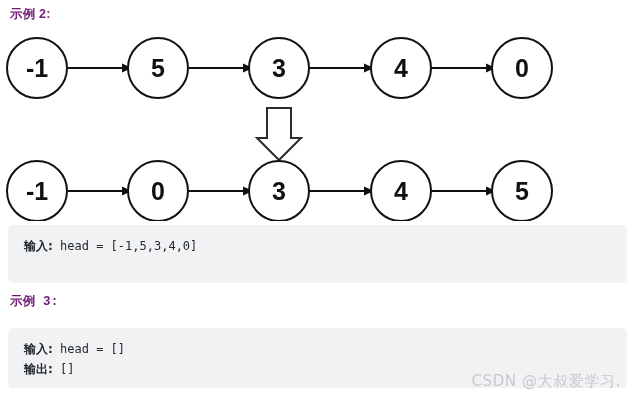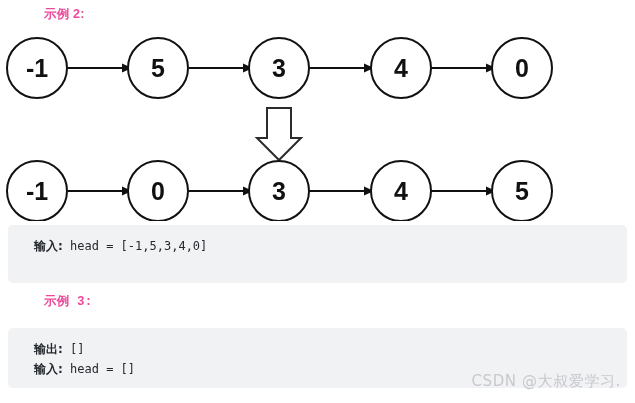--- a/index.html
+++ b/index.html
@@ -17,46 +17,45 @@
   }
   .page {
     position: relative;
     width: 635px;
     height: 403px;
   }
   .heading {
     position: absolute;
     font-size: 12.5px;
     font-weight: bold;
-    color: #ec4899;
+    color: #701a75;
     letter-spacing: 0.2px;
     line-height: 1;
     white-space: nowrap;
-    margin-left: 34px;
   }
   #heading-2 { left: 10px; top: 8px; }
   #heading-3 { left: 10px; top: 296px; font-family: Liberation Mono, monospace; }
 
   .diagram {
     position: absolute;
     left: 0;
     top: 26px;
     width: 635px;
     height: 195px;
   }
   .diagram svg { display: block; }
 
   .codeblock {
     position: absolute;
     left: 8px;
     width: 619px;
     background: #f1f2f4;
     border-radius: 5px;
     box-sizing: border-box;
-    padding: 11px 0 11px 26px;
+    padding: 11px 0 11px 16px;
     font-family: "DejaVu Sans Mono", "Liberation Mono", monospace;
     font-size: 12px;
     line-height: 20px;
     color: #24292e;
   }
   #codeblock-1 { top: 225px; height: 58px; }
   #codeblock-2 { top: 328px; height: 60px; }
   .code-line { white-space: pre; }
   .cn-label {
     font-family: "DejaVu Sans", "Liberation Sans", sans-serif;
@@ -134,19 +133,19 @@
     </svg>
   </div>
 
   <div class="codeblock" id="codeblock-1">
     <div class="code-line"><span class="cn-label">输入:</span><span> head = [-1,5,3,4,0]</span></div>
   </div>
 
   <div class="heading" id="heading-3">示例 3:</div>
 
   <div class="codeblock" id="codeblock-2">
+    <div class="code-line"><span class="cn-label">输入:</span><span> head = []</span></div>
     <div class="code-line"><span class="cn-label">输出:</span><span> []</span></div>
-    <div class="code-line"><span class="cn-label">输入:</span><span> head = []</span></div>
   </div>
 
   <div class="watermark">CSDN @大叔爱学习.</div>
 
 </div>
 
 </body></html>

